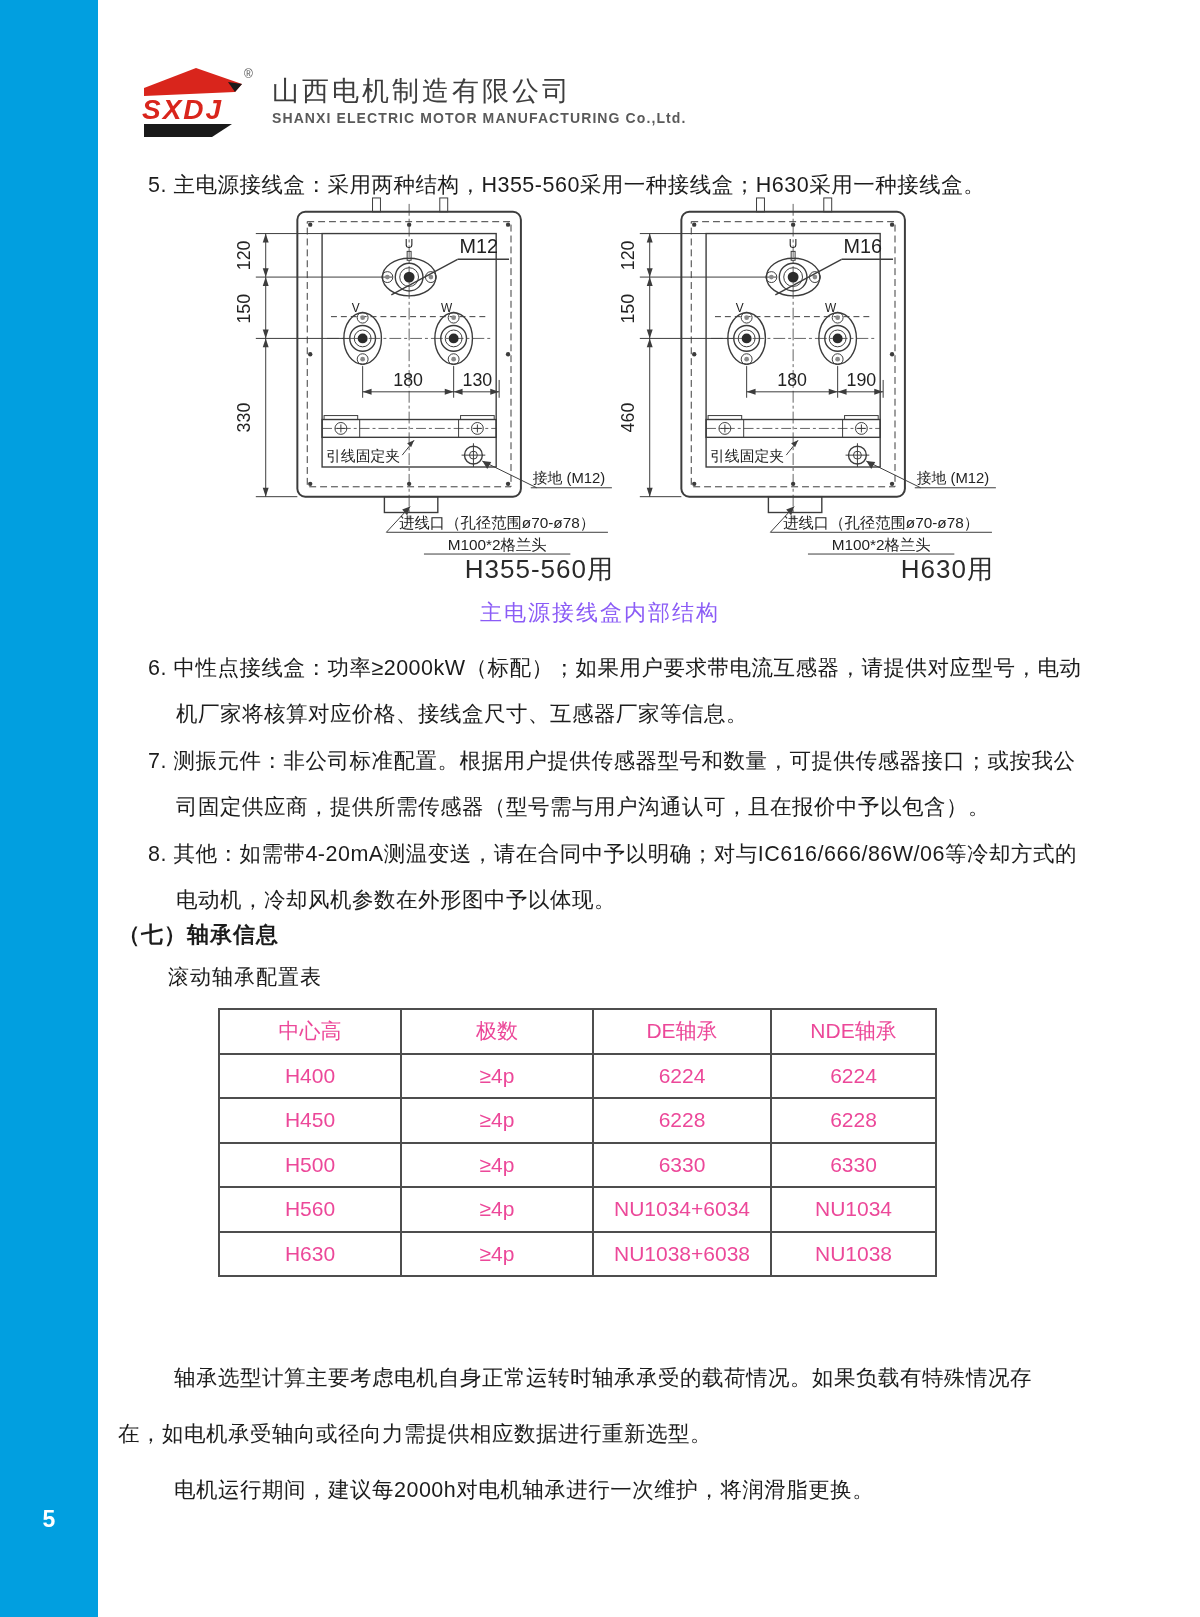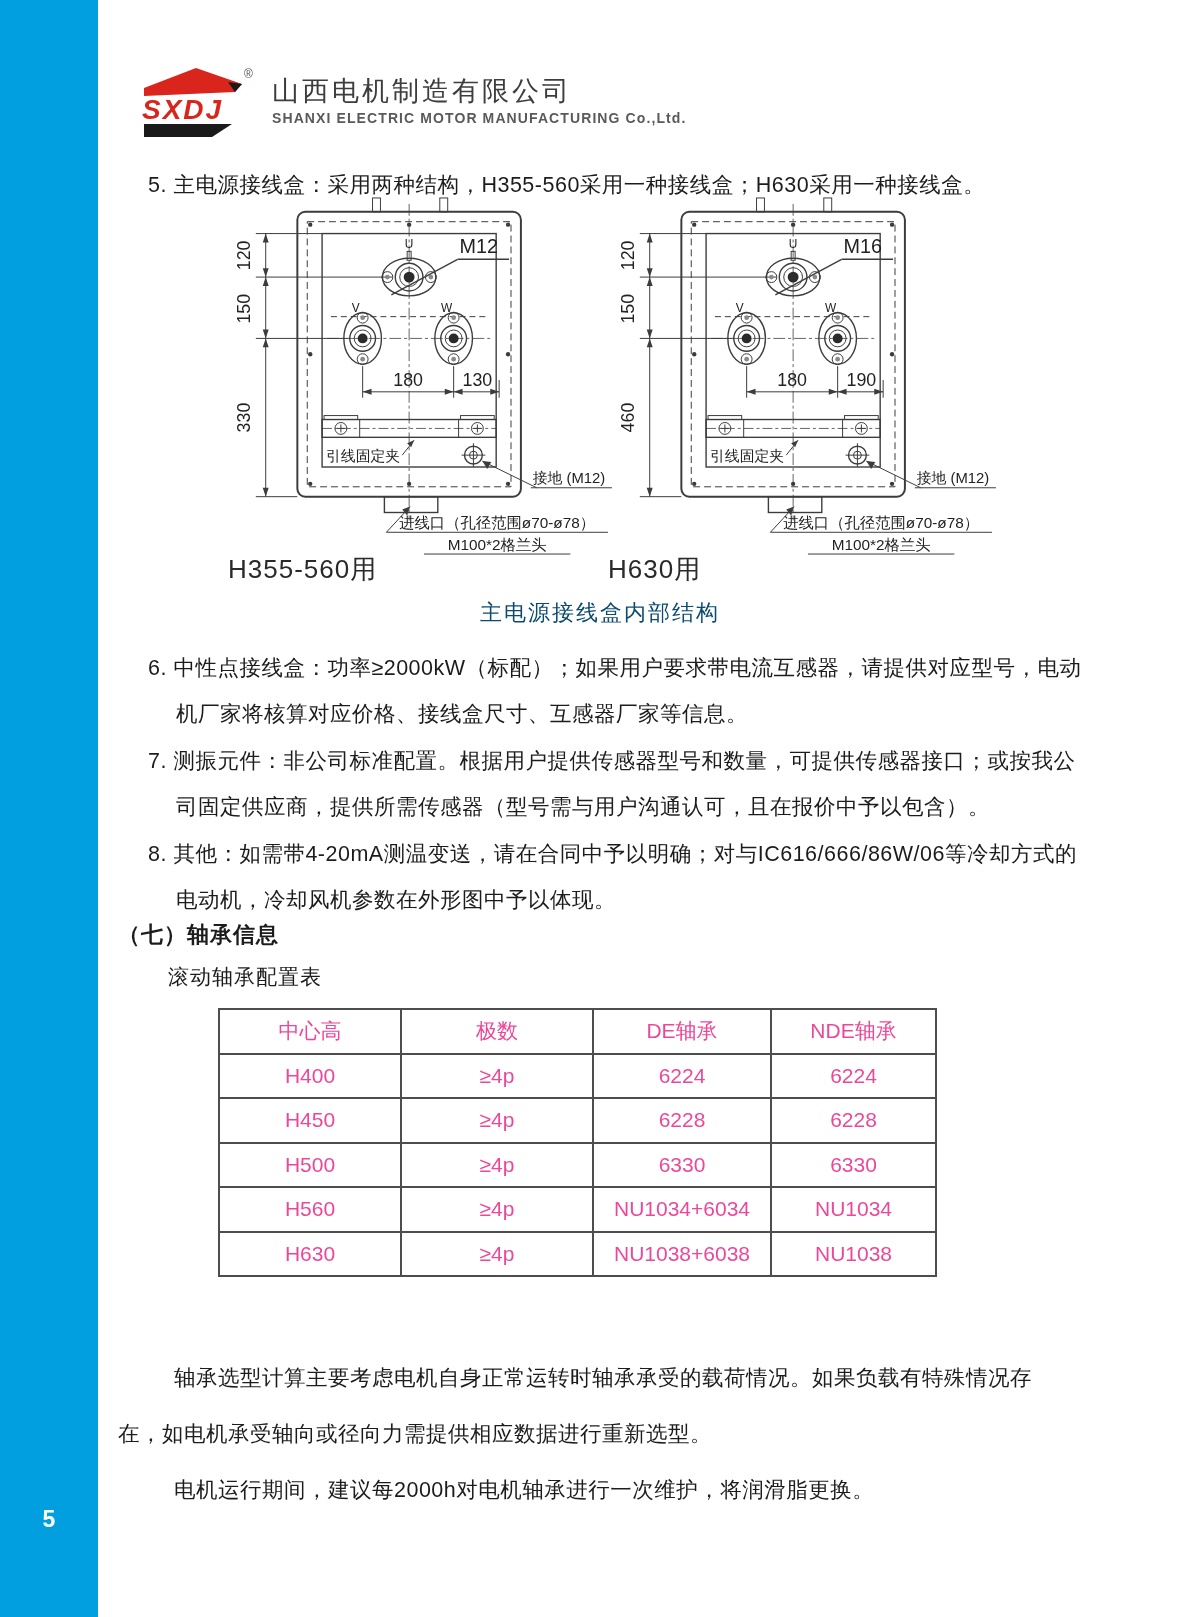--- a/index.html
+++ b/index.html
@@ -12,23 +12,23 @@
   .logo-wrap{position:absolute;left:140px;top:66px;display:flex;align-items:flex-start;}
   .logo-mark{width:118px;height:72px;position:relative;}
   .logo-text{margin-left:14px;padding-top:10px;}
   .name-cn{font-size:27px;letter-spacing:3px;color:#3d3d3d;font-weight:500;line-height:30px;}
   .name-en{font-size:14px;letter-spacing:1.1px;color:#5a5a5a;margin-top:4px;font-weight:bold;}
   
   .item{position:absolute;left:148px;width:918px;font-size:21.5px;line-height:46px;
         padding-left:28px;text-indent:-28px;letter-spacing:0.5px;}
   .diagram{position:absolute;width:386px;height:364px;}
   .diagram svg{width:100%;height:100%;}
-  .dcaption{position:absolute;width:386px;text-align:left;font-size:26px;color:#2a2a2a;letter-spacing:1px;}
+  .dcaption{position:absolute;width:386px;text-align:right;font-size:26px;color:#2a2a2a;letter-spacing:1px;}
   .figcaption{position:absolute;left:98px;width:1004px;top:598px;text-align:center;
-              font-size:22px;letter-spacing:2px;color:#0c4a6e;}
+              font-size:22px;letter-spacing:2px;color:#8b5cf6;}
   .sec-head{position:absolute;left:118px;top:920px;font-size:22px;font-weight:bold;letter-spacing:1px;}
   .tbl-title{position:absolute;left:168px;top:963px;font-size:21px;letter-spacing:1px;}
   table.bearing{position:absolute;left:218px;top:1008px;border-collapse:collapse;
                 font-size:21px;color:#ec4899;}
   table.bearing th,table.bearing td{border:2px solid #4d4d4d;font-weight:normal;
                 text-align:center;height:42.5px;padding:0;}
   table.bearing col.c0{width:182px}table.bearing col.c1{width:192px}
   table.bearing col.c2{width:178px}table.bearing col.c3{width:165px}
   .note{position:absolute;left:118px;width:950px;font-size:21.5px;line-height:56px;
         text-indent:56px;letter-spacing:0.5px;}

